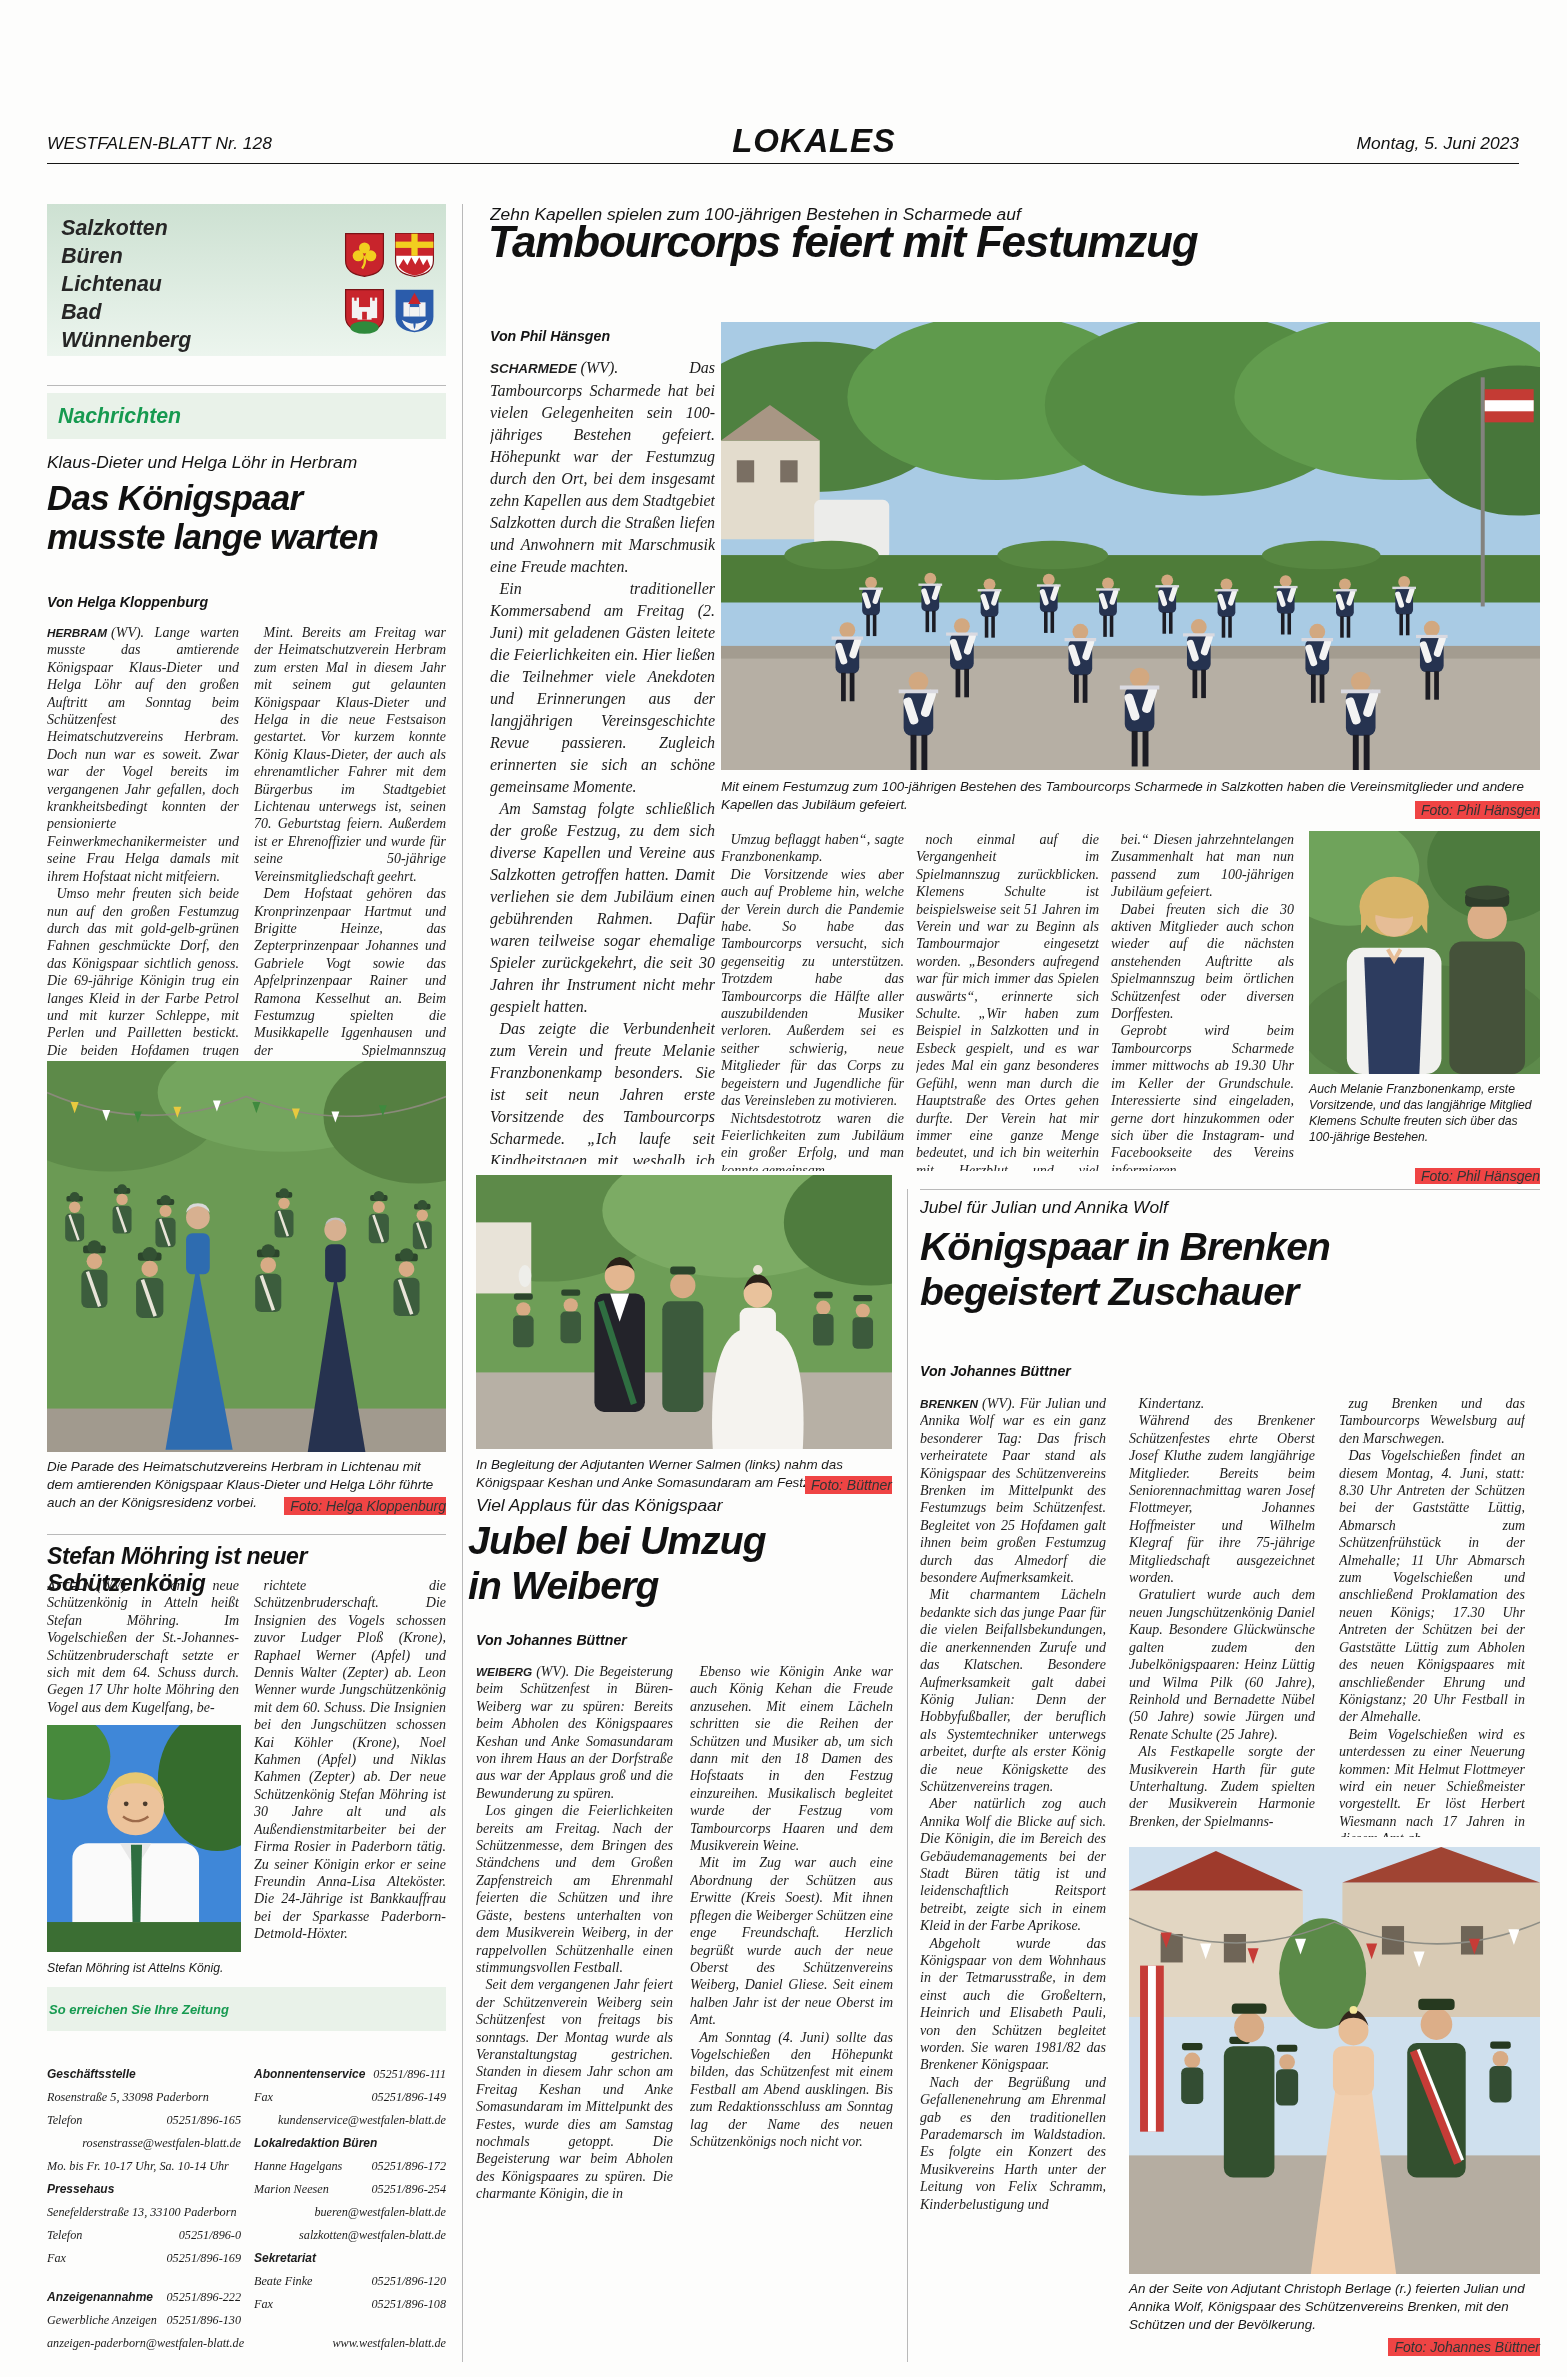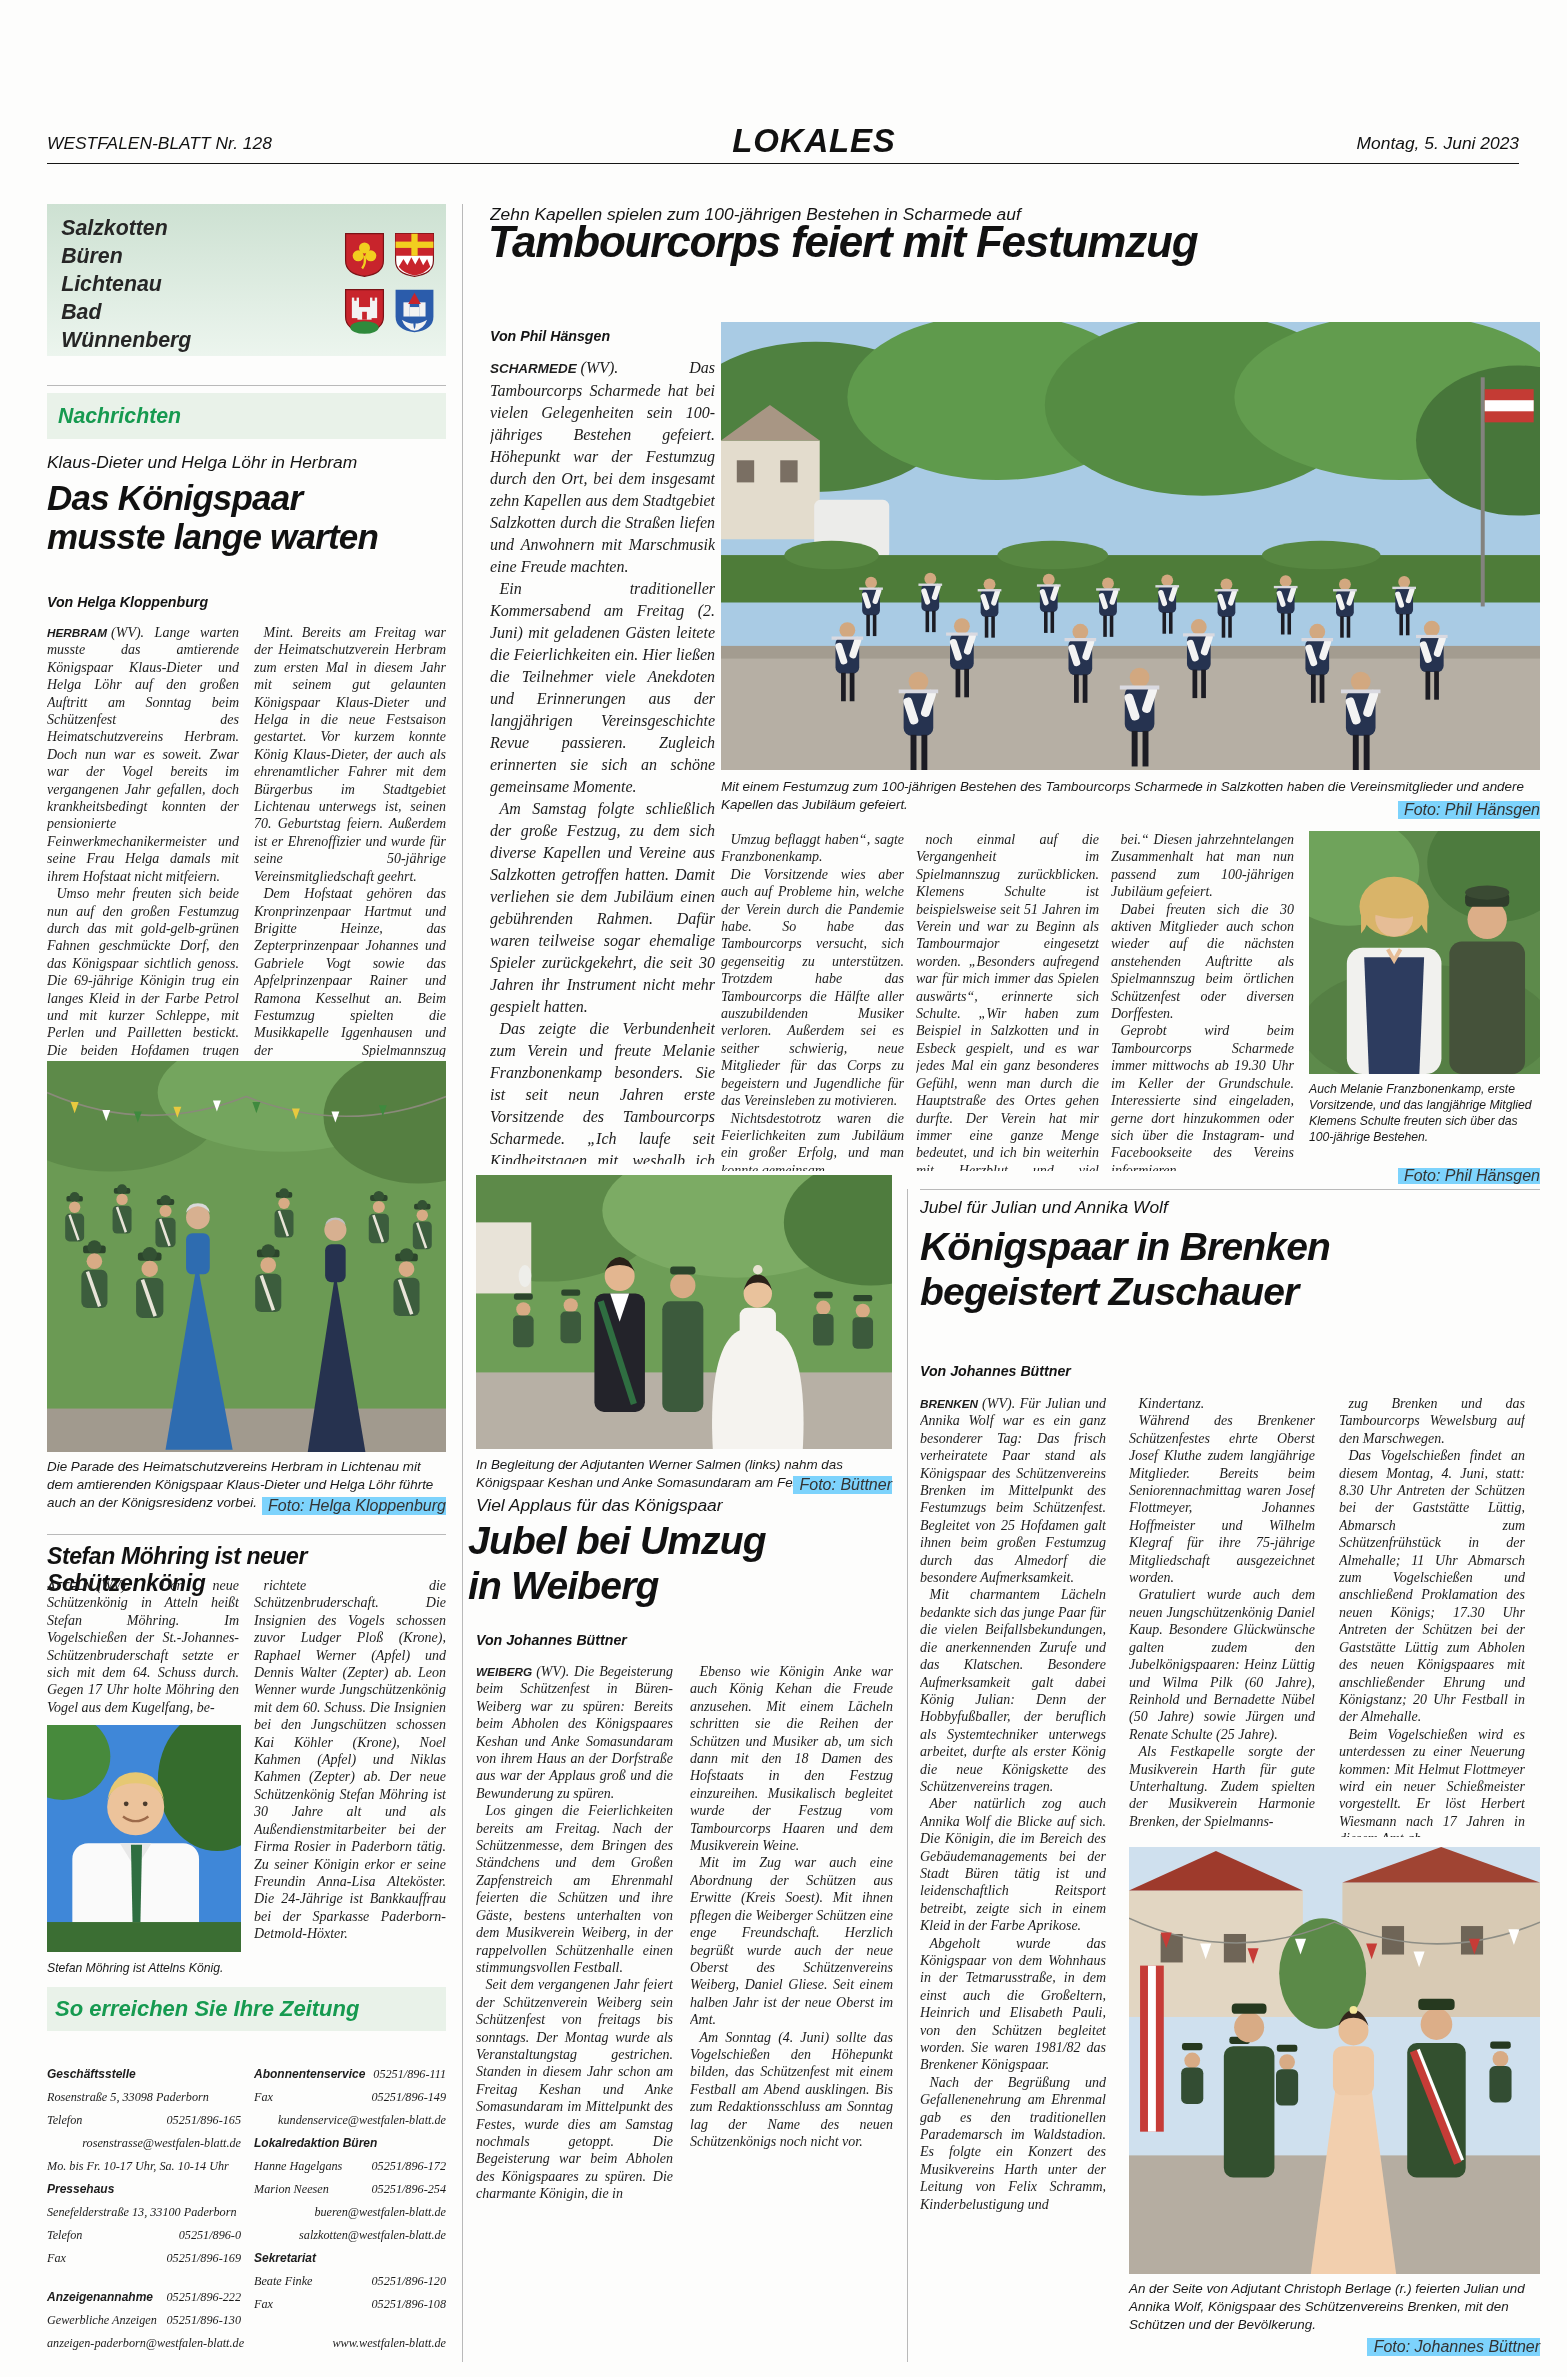--- a/index.html
+++ b/index.html
@@ -45,31 +45,31 @@
   .bodycol [data-bind-paras] p{text-indent:9.5px;}
   .dateline{font-family:"Liberation Sans",sans-serif;font-weight:bold;font-size:0.84em;margin-right:4px;}
   #herb-c1{left:47px;top:624px;width:192px;height:433px;}
   #herb-c2{left:254px;top:624px;width:192px;height:433px;}
 
   .photo{overflow:hidden;background:#c9c9c9;}
   .photo svg{display:block;width:100%;height:100%;}
   #parade-photo{left:47px;top:1061px;width:399px;height:391px;}
 
   .caption{font-family:"Liberation Sans",sans-serif;font-size:13.4px;line-height:18px;color:#1a1a1a;}
-  .caption .credit{position:absolute;right:0;bottom:0;font-size:16px;color:#333;background:#7dd3fc;padding-left:6.3px;}
+  .caption .credit{position:absolute;right:0;bottom:0;font-size:14px;color:#333;background:#ef4444;padding-left:6.3px;}
   #parade-cap{left:47px;top:1458px;width:399px;height:57px;}
 
   #moeh-head{left:47px;top:1543px;width:399px;font-size:23px;line-height:27px;letter-spacing:-0.4px;}
   #moeh-c1{left:47px;top:1577px;width:192px;height:142px;}
   #moeh-c2{left:254px;top:1577px;width:192px;height:379px;}
   #moeh-photo{left:47px;top:1725px;width:194px;height:227px;}
   #moeh-cap{left:47px;top:1959px;width:229px;height:20.5px;font-size:12.2px;}
 
   #zbar{left:47px;top:1987px;width:399px;height:44px;background:#e9f2e9;display:flex;align-items:center;}
-  #zbar span{font-family:"Liberation Sans",sans-serif;font-weight:bold;font-size:22px;color:#169a50;padding-left:8px;}
+  #zbar span{font-family:"Liberation Sans",sans-serif;font-weight:bold;font-size:13px;color:#169a50;padding-left:2px;}
 
   #cc1{left:47px;top:2063px;width:194px;height:304px;}
   #cc2{left:254px;top:2063px;width:192px;height:304px;}
   .crow{display:flex;font-size:12.2px;line-height:23px;}
   .crow .cl{white-space:nowrap;}
   .crow .b{font-weight:bold;font-family:"Liberation Sans",sans-serif;font-size:12px;}
   .crow .cr{margin-left:auto;white-space:nowrap;}
   .crow.gap{height:16px;}
 
   

